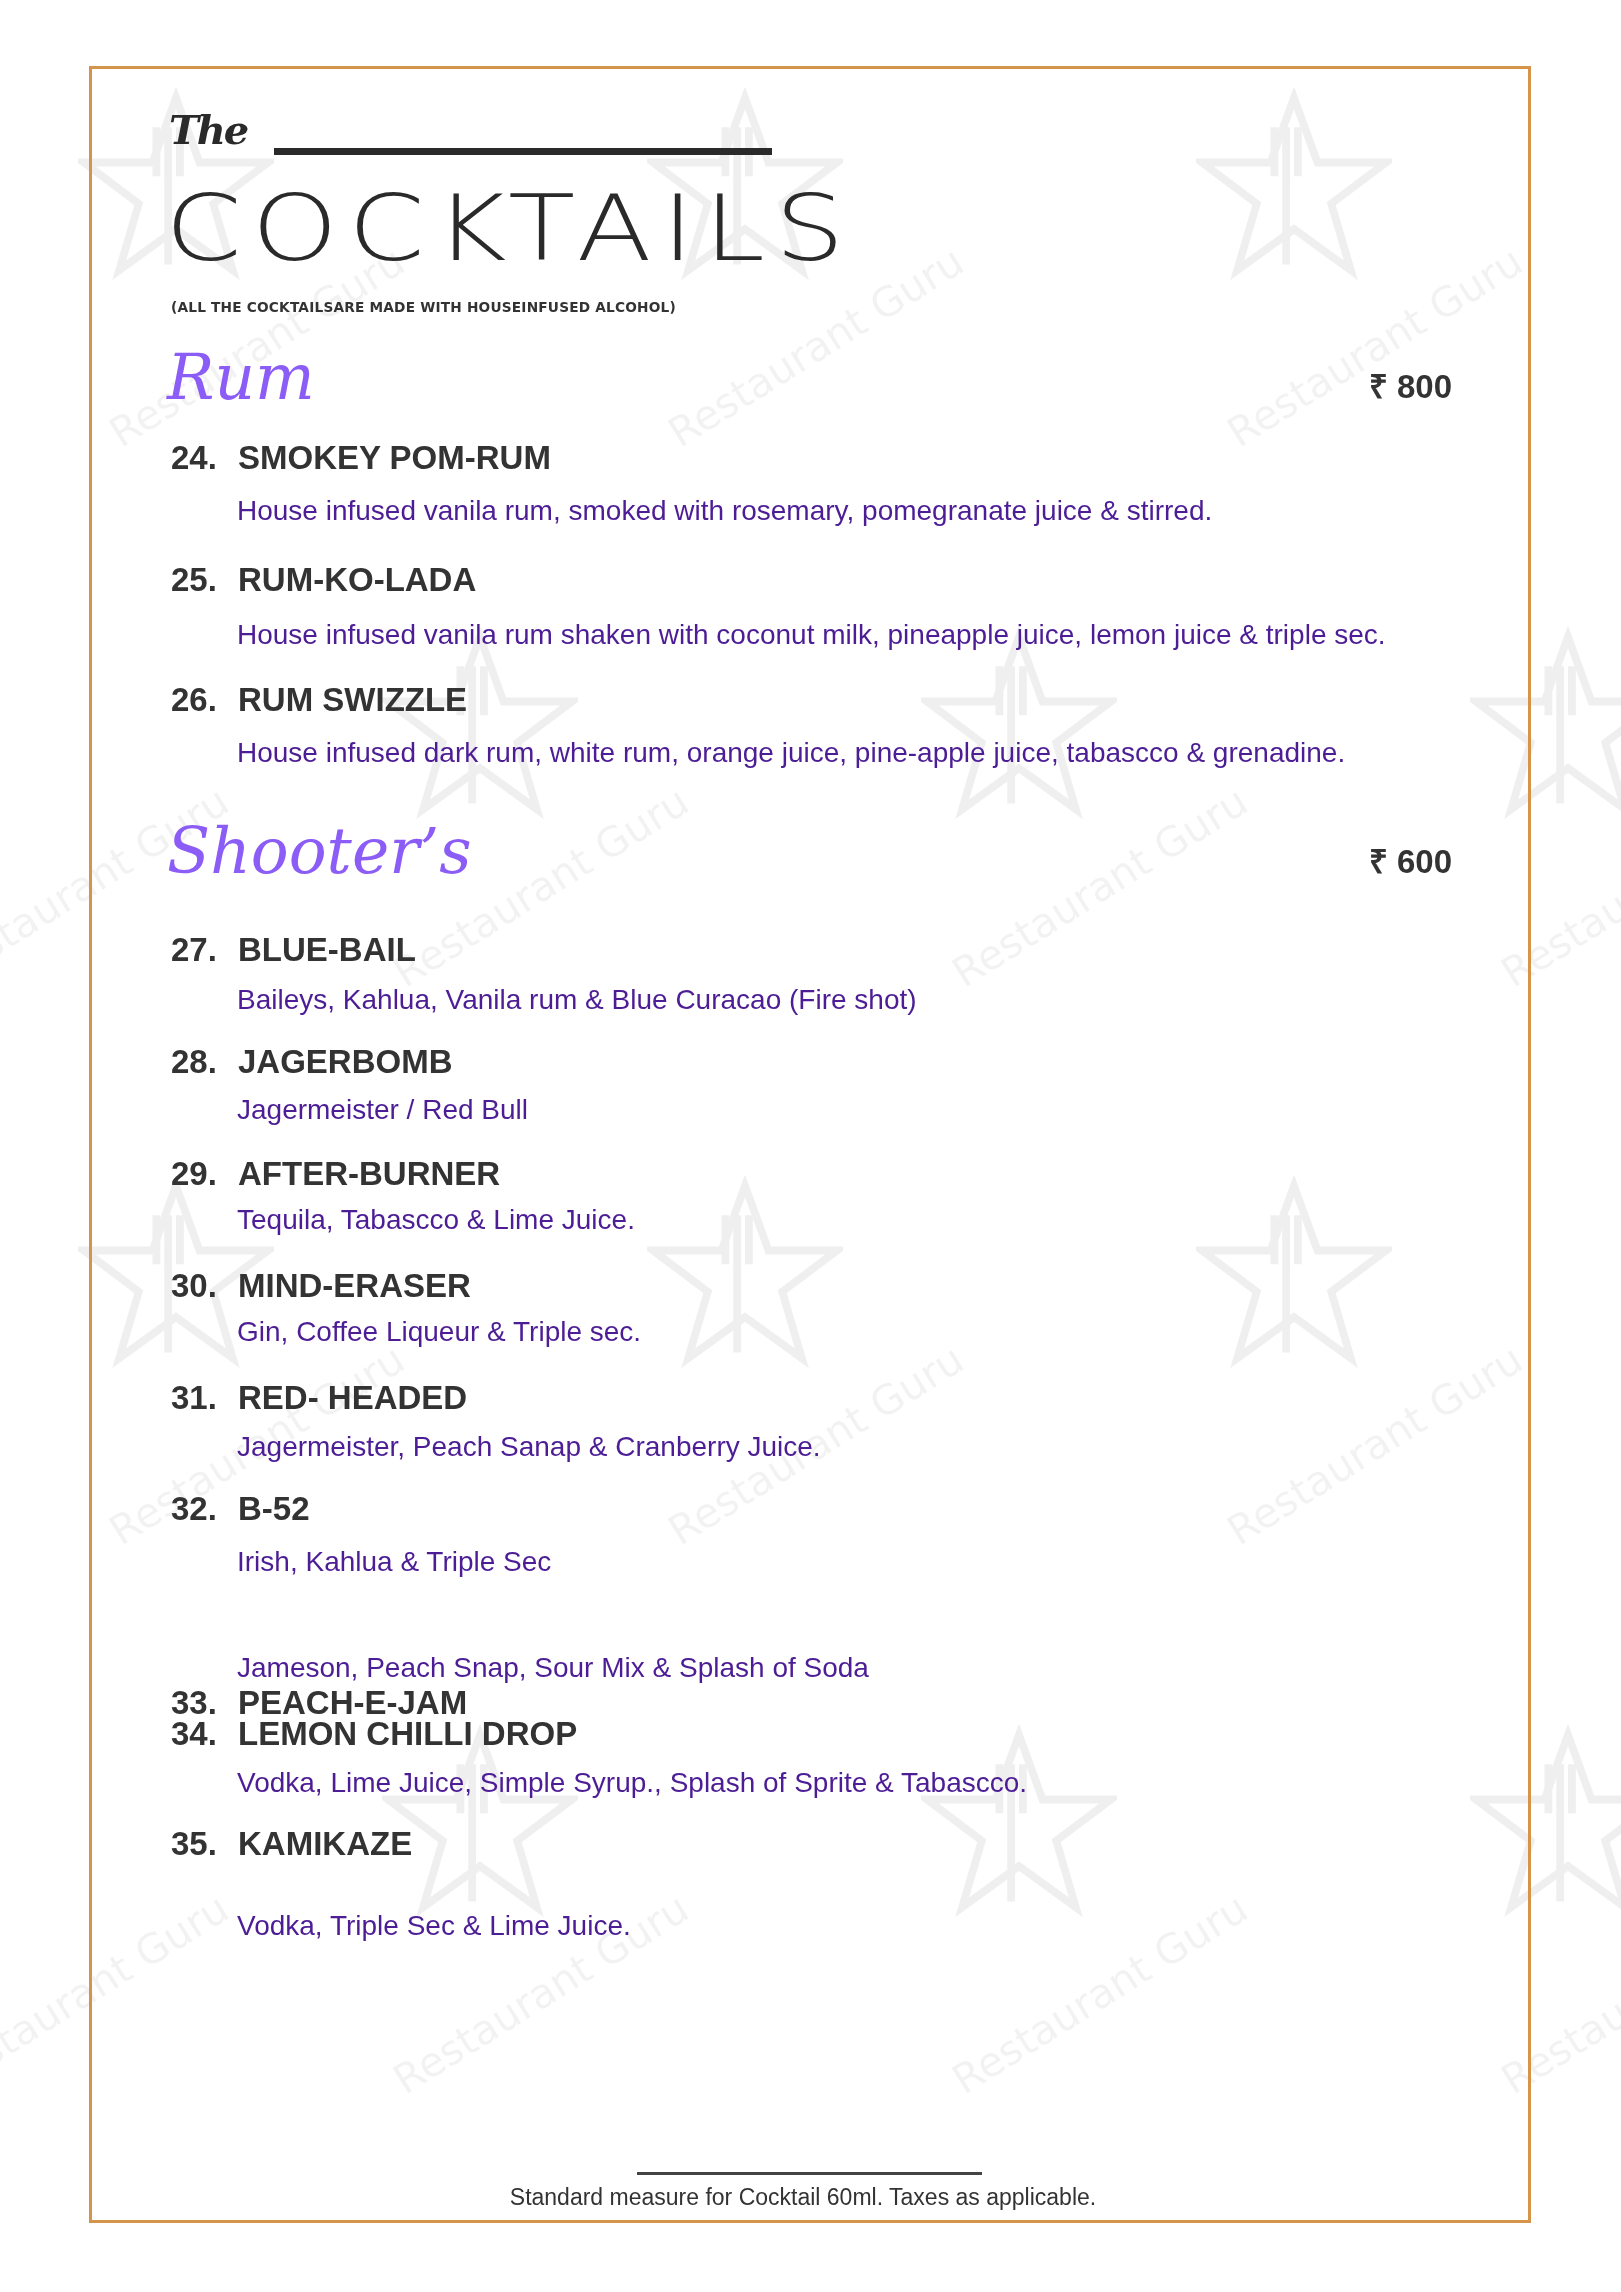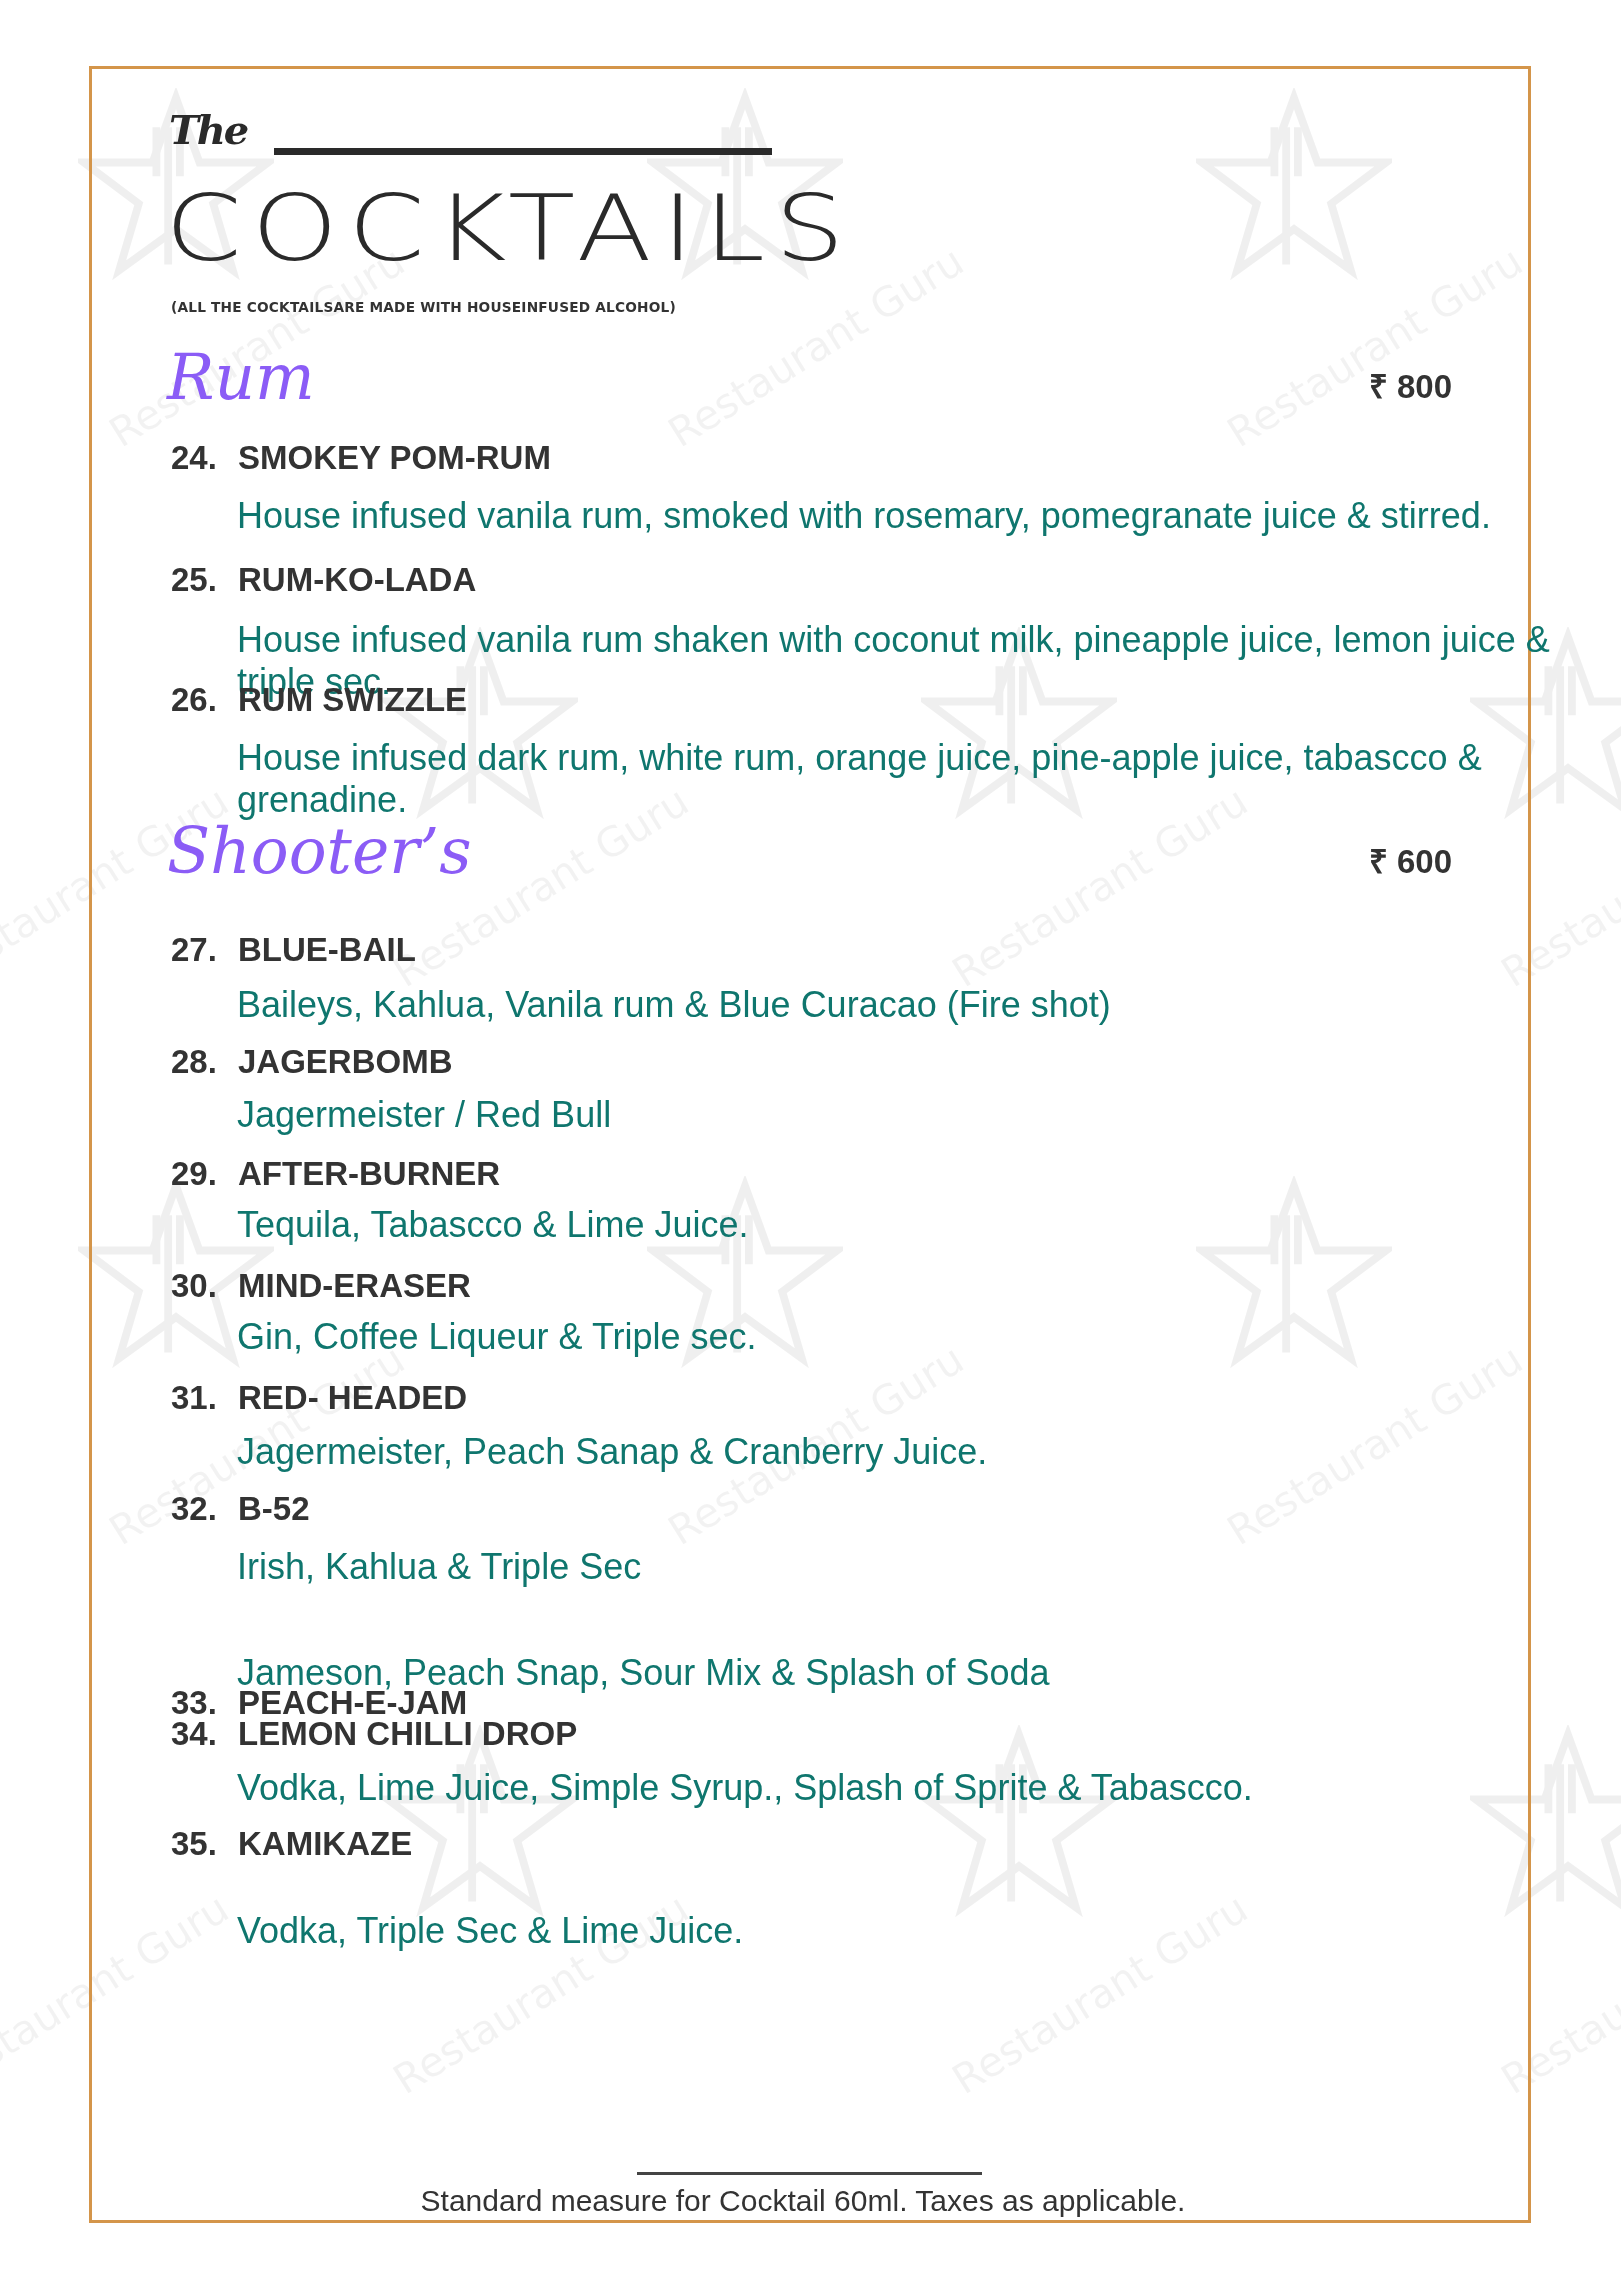--- a/index.html
+++ b/index.html
@@ -14,24 +14,24 @@
   .title-the { position:absolute; left:169px; top:106px; font-family:"DejaVu Serif", serif; font-style:italic; font-weight:bold; font-size:40px; color:#2a2a2a; letter-spacing:-2px; }
   .title-rule { position:absolute; left:274px; top:148px; width:498px; height:6.9px; background:#2a2a2a; }
   .title-main { position:absolute; left:165px; top:184px; font-family:"DejaVu Sans", sans-serif; font-weight:200; font-size:110px; color:#2a2a2a; letter-spacing:9.8px; line-height:1; transform:scaleY(0.82); transform-origin:top left; -webkit-text-stroke:0; }
   .title-note { position:absolute; left:171px; top:299px; font-family:"DejaVu Sans", sans-serif; font-weight:bold; font-size:13.7px; color:#333; letter-spacing:0.2px; }
 
   .section-title { position:absolute; left:167px; font-family:"DejaVu Serif", serif; font-style:italic; font-size:63px; color:#8b5cf6; }
   .section-price { position:absolute; right:169px; font-family:"Liberation Sans", sans-serif; font-weight:bold; font-size:33px; color:#333; }
 
   .item-name { position:absolute; left:171px; font-family:"Liberation Sans", sans-serif; font-weight:bold; font-size:33px; color:#333; }
   .item-num { display:inline-block; width:67px; }
-  .item-desc { position:absolute; left:237px; font-family:"Liberation Sans", sans-serif; font-size:36px; color:#0f766e; }
+  .item-desc { position:absolute; left:237px; font-family:"Liberation Sans", sans-serif; font-size:28px; color:#4c1d95; }
 
   .footer-rule { position:absolute; left:637px; top:2172px; width:345px; height:2.9px; background:#444; }
-  .footer-note { position:absolute; left:0; width:1606px; text-align:center; top:2184px; font-family:"Liberation Sans", sans-serif; font-size:30px; color:#333; }
+  .footer-note { position:absolute; left:0; width:1606px; text-align:center; top:2184px; font-family:"Liberation Sans", sans-serif; font-size:23px; color:#333; }
 </style>
 </head>
 <body>
 
 <div class="watermark" style="left:88px; top:323px;">Restaurant Guru</div>
 <div class="watermark" style="left:647px; top:323px;">Restaurant Guru</div>
 <div class="watermark" style="left:1206px; top:323px;">Restaurant Guru</div>
 <div class="watermark" style="left:-88px; top:863px;">Restaurant Guru</div>
 <div class="watermark" style="left:372px; top:863px;">Restaurant Guru</div>
 <div class="watermark" style="left:931px; top:863px;">Restaurant Guru</div>

